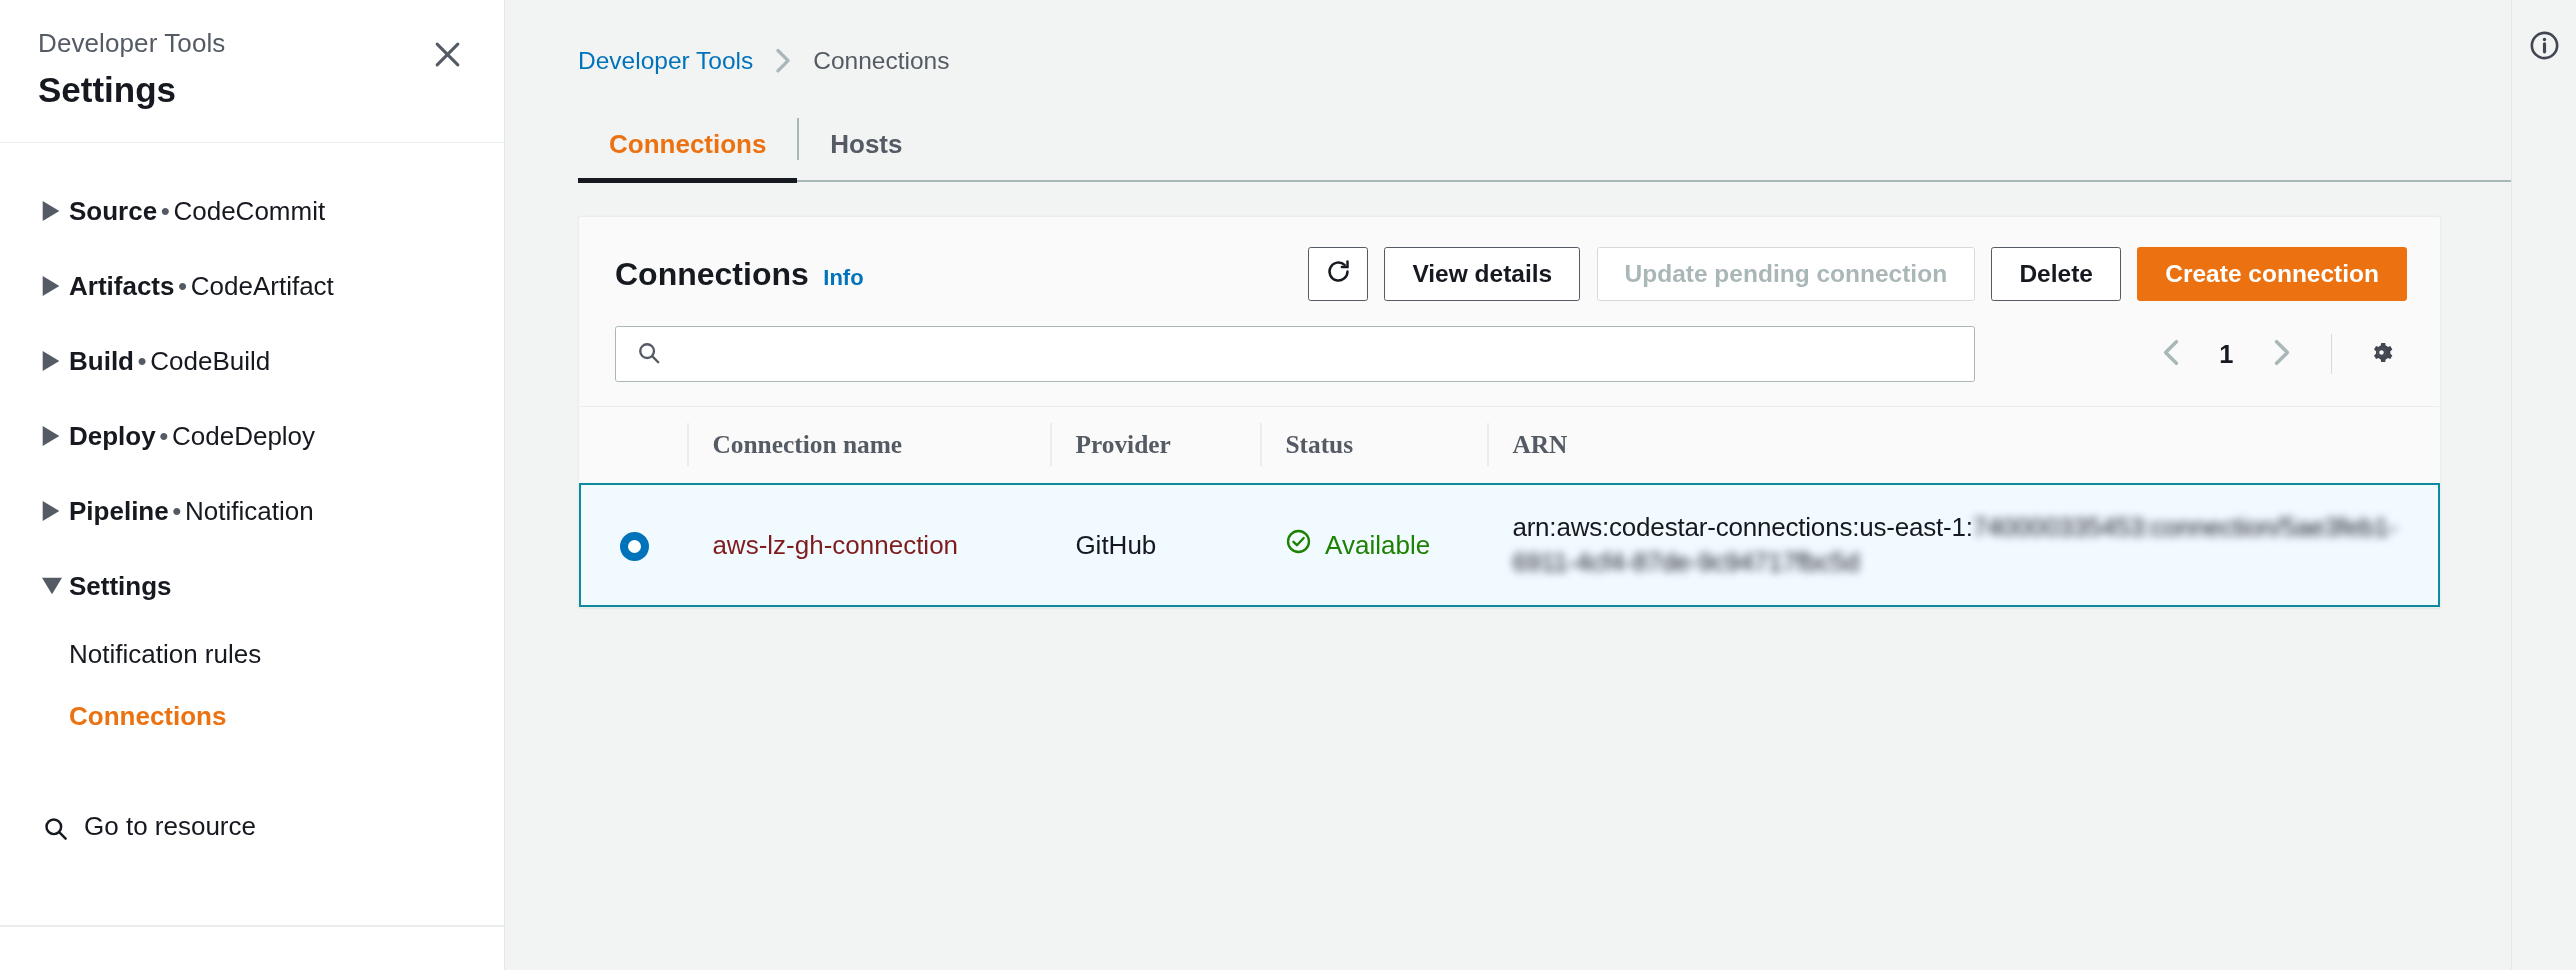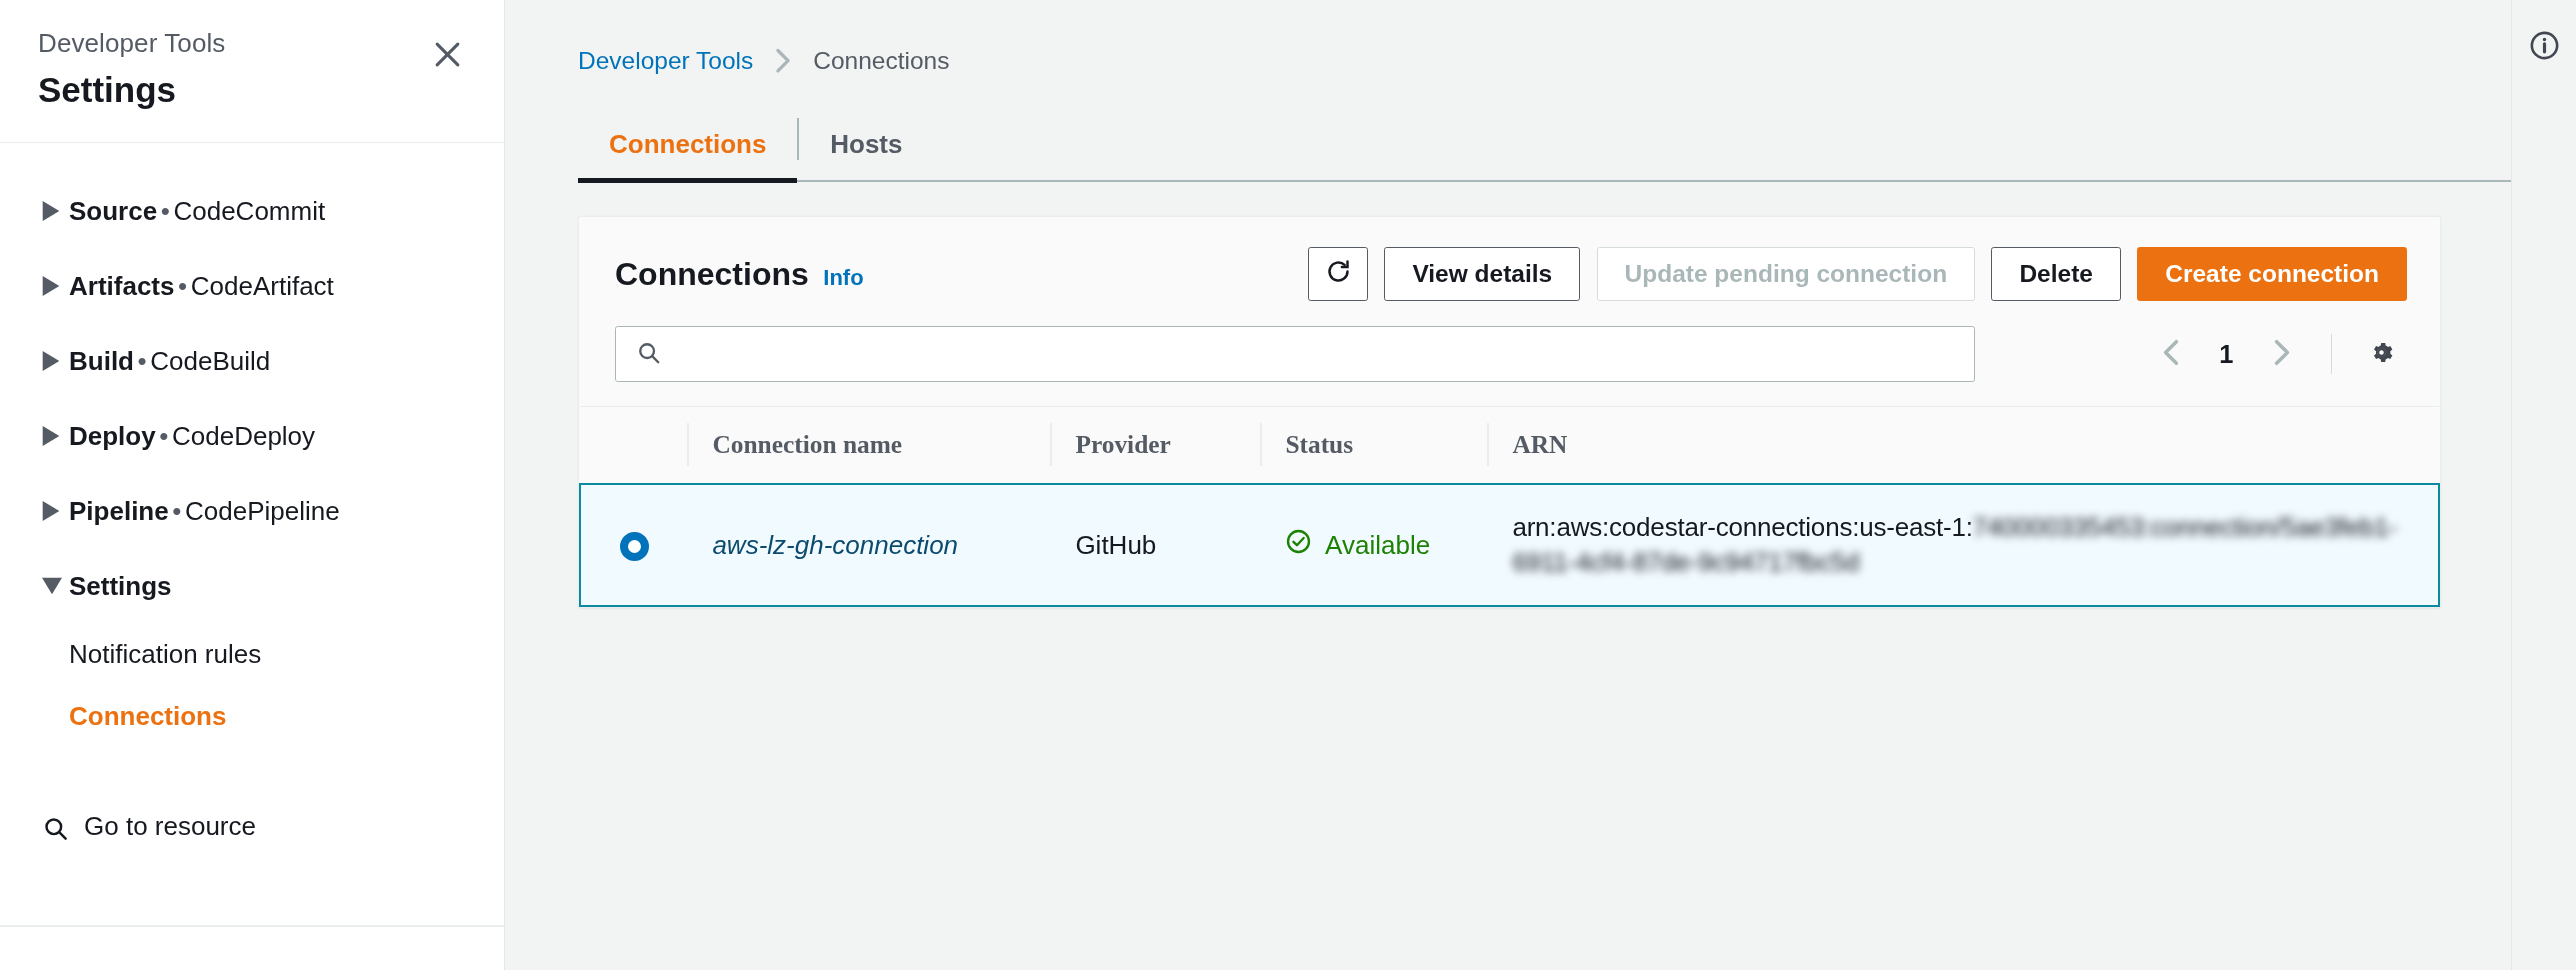--- a/index.html
+++ b/index.html
@@ -392,21 +392,21 @@
     width: 29px;
     height: 29px;
     border-radius: 50%;
     border: 8.2px solid #0073bb;
     background: #ffffff;
     display: inline-block;
     cursor: pointer;
     vertical-align: middle;
   }
 
-  .link-cell { color: #0c4a6e; cursor: pointer; font-style: italic; }
+  .link-cell { color: #7f1d1d; cursor: pointer; }
 
   .status-cell {
     display: flex;
     align-items: center;
     gap: 12.7px;
     color: #1d8102;
     padding-left: 25.4px;
   }
 
   .arn-cell {
@@ -507,21 +507,21 @@
         </span>
       </div>
 
       <div class="nav-group">
         <span class="nav-caret">
           <svg width="18" height="20" viewBox="0 0 10 12">
               <polygon points="0,0 10,6 0,12" fill="#545b64"></polygon>
             </svg>
         </span>
         <span class="nav-group-label">
-          <span class="g-bold">Pipeline</span><span class="g-sep">•</span><span class="g-svc">CodePipeline</span>
+          <span class="g-bold">Pipeline</span><span class="g-sep">•</span><span class="g-svc">Notification</span>
         </span>
       </div>
 
       <div class="nav-group">
         <span class="nav-caret">
           <svg width="20" height="18" viewBox="0 0 12 10">
               <polygon points="0,0 12,0 6,10" fill="#545b64"></polygon>
             </svg>
         </span>
         <span class="nav-group-label">

